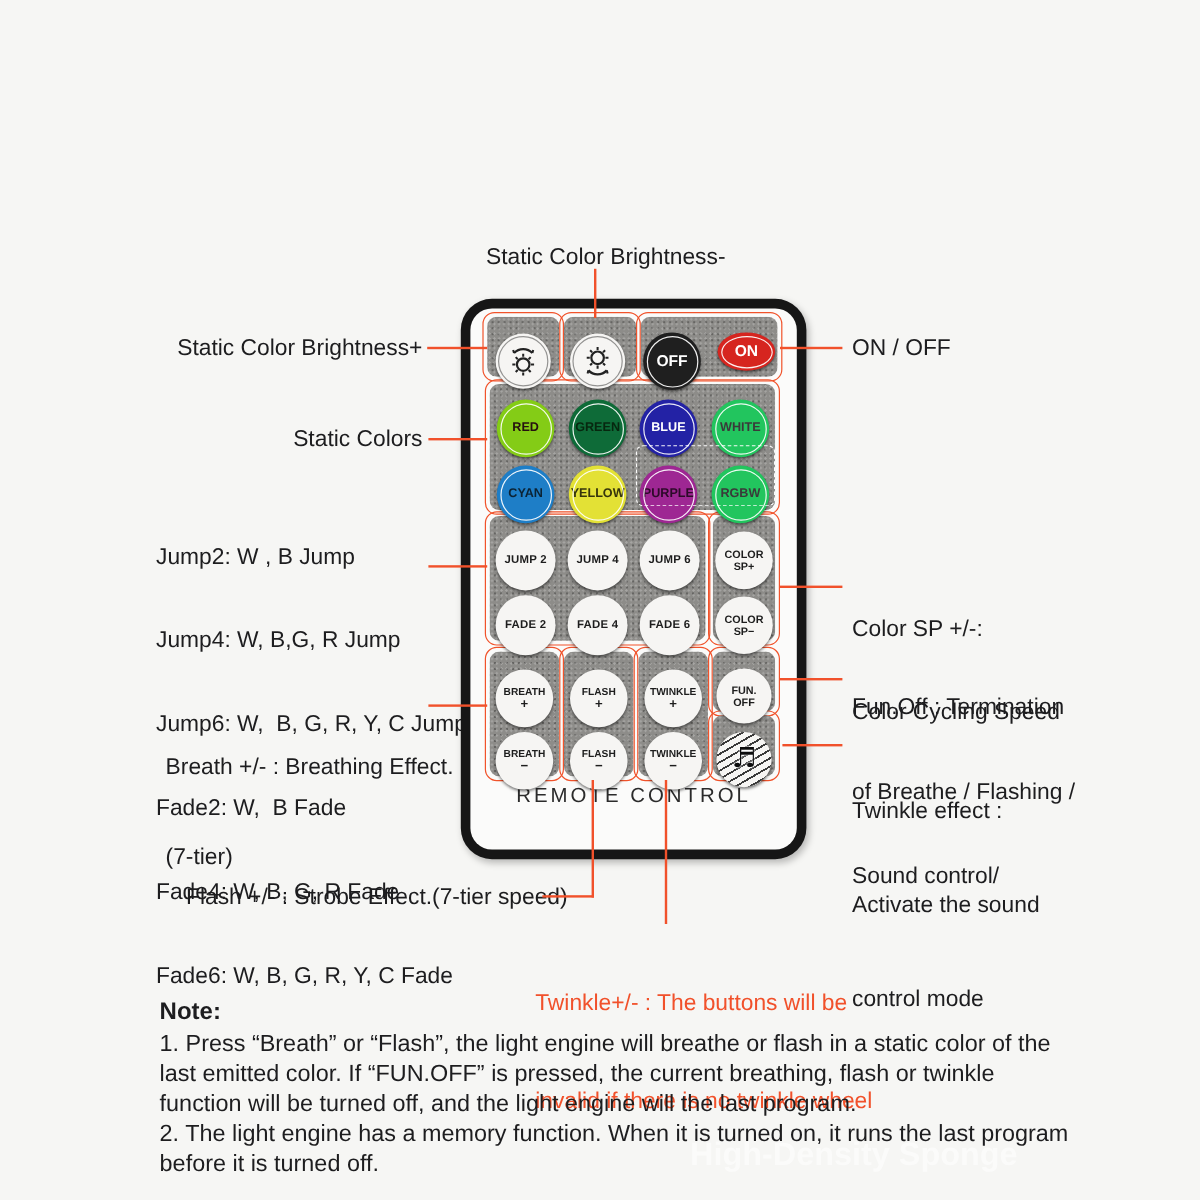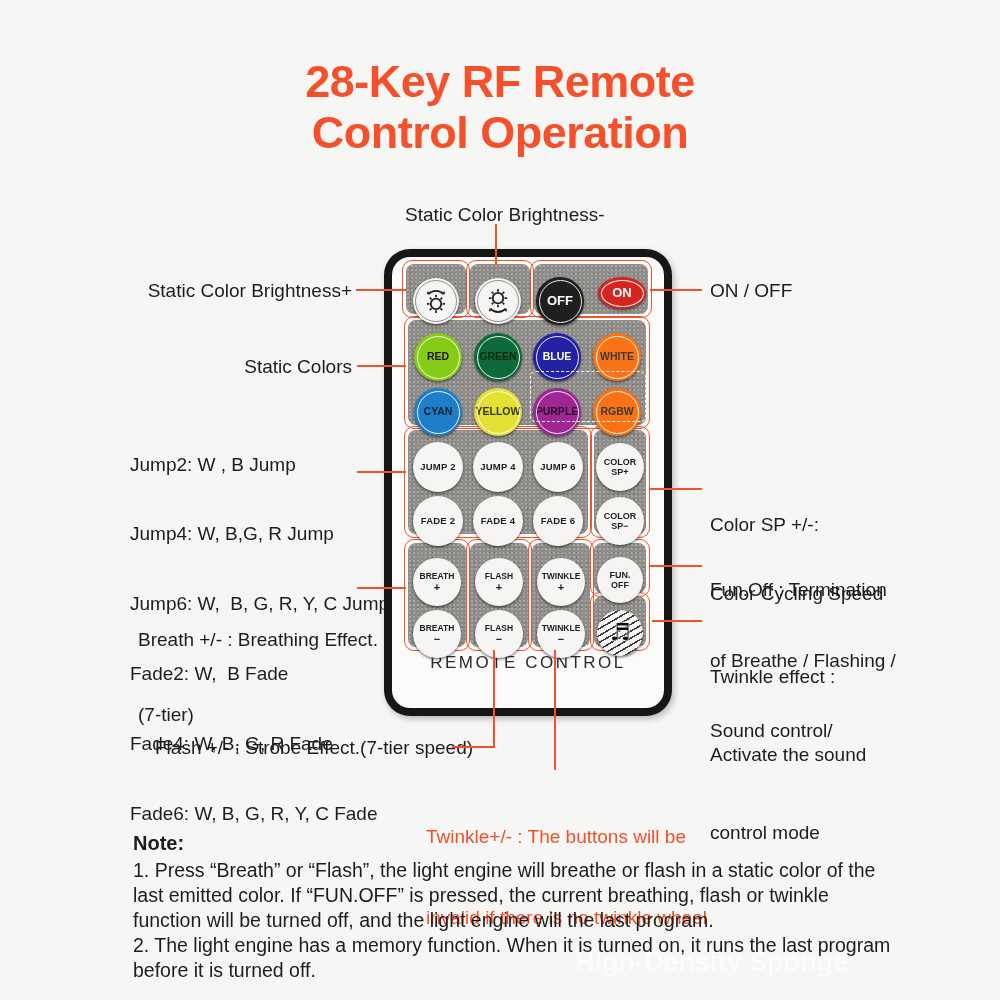--- a/index.html
+++ b/index.html
@@ -32,21 +32,21 @@
   .btn.two{font-size:9px;}
   .btn.eff span:first-child{font-size:8.5px;}
   .btn.eff span:last-child{font-size:11px;line-height:10px;}
   .btn.colorbtn{font-size:10.5px;}
   .btn.colorbtn::before,.btn.power::before{content:"";position:absolute;inset:2.5px;
        border:1.4px solid rgba(255,255,255,.92);border-radius:50%;}
   .btn.ring-gray::before{content:"";position:absolute;inset:2px;border:1px solid rgba(0,0,0,.4);border-radius:50%;}
   .c-red{background:#84cc16;color:#26100f;}
   .c-green{background:#0e6b38;color:#07270f;}
   .c-blue{background:#2322a5;color:#fff;}
-  .c-white{background:#f97316;color:#3a3a3a;}
+  .c-white{background:#22c55e;color:#3a3a3a;}
   .c-cyan{background:#1e7ec7;color:#0b2335;}
   .c-yellow{background:#e3e135;color:#36350c;}
   .c-purple{background:#9e2793;color:#2d0a29;}
   .p-off{background:#1f1f1f;color:#fff;font-size:13px;}
   .p-on{background:#d6251f;color:#fff;font-size:13px;}
   .dashed-box{position:absolute;left:146px;top:122px;width:114px;height:49px;
               border:1.6px dashed rgba(255,255,255,.95);border-radius:6px;z-index:3;}
   .brand{position:absolute;left:0;top:404px;width:100%;text-align:center;font-weight:normal;
          font-size:17px;letter-spacing:2.5px;color:#2b2b2b;}
   .music-face{position:absolute;inset:0;border-radius:50%;overflow:hidden;
@@ -58,24 +58,20 @@
   .note-lines{position:absolute;left:133px;top:858px;font-size:19.5px;line-height:25px;z-index:4;}
   .watermark{position:absolute;left:575px;top:890px;font-size:27px;line-height:29px;font-weight:bold;
              color:rgba(255,255,255,.55);z-index:3;white-space:pre;}
   svg{display:block;}
 </style>
 </head>
 <body>
 
 <div class="canvas">
 
-  <div class="title">
-    <div>28-Key RF Remote</div>
-    <div>Control Operation</div>
-  </div>
 
   <div class="watermark">
     <div>High-Density Sponge</div>
     
   </div>
 
   <div class="remote">
     <div class="face"></div>
 
     <div class="panel" style="left:22px;top:15px;width:60px;height:50px"></div>
@@ -222,21 +218,21 @@
   </div>
 
   <div class="lbl multi" style="left:710px;top:612px;line-height:26px">
     <div>Twinkle effect :</div>
     <div>Activate the sound</div>
     <div>control mode</div>
   </div>
 
   <div class="lbl" style="left:155px;top:736px">Flash +/- : Strobe Effect.(7-tier speed)</div>
 
-  <div class="lbl orange multi" style="left:426px;top:769px;line-height:27px">
+  <div class="lbl orange multi" style="left:446px;top:769px;line-height:27px">
     <div>Twinkle+/- : The buttons will be</div>
     <div>invalid if there is no twinkle wheel</div>
   </div>
 
   <div class="note-h">Note:</div>
   <div class="note-lines">
     <div>1. Press “Breath” or “Flash”, the light engine will breathe or flash in a static color of the</div>
     <div>last emitted color. If “FUN.OFF” is pressed, the current breathing, flash or twinkle</div>
     <div>function will be turned off, and the light engine will the last program.</div>
     <div>2. The light engine has a memory function. When it is turned on, it runs the last program</div>

